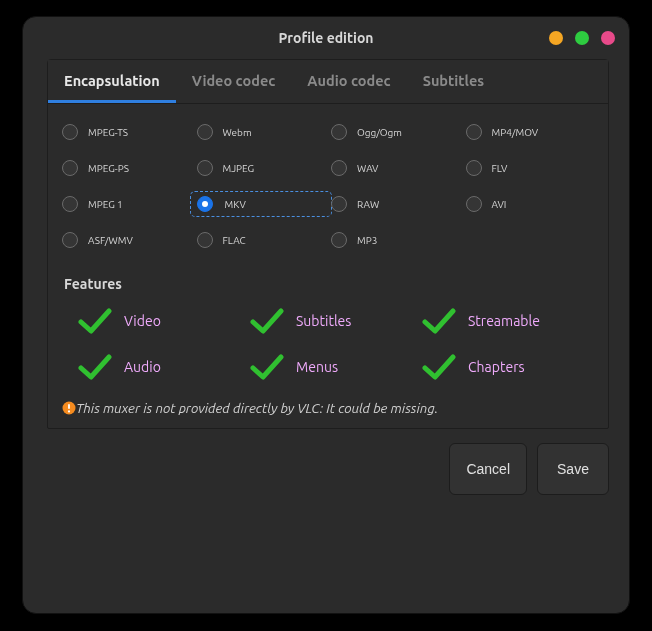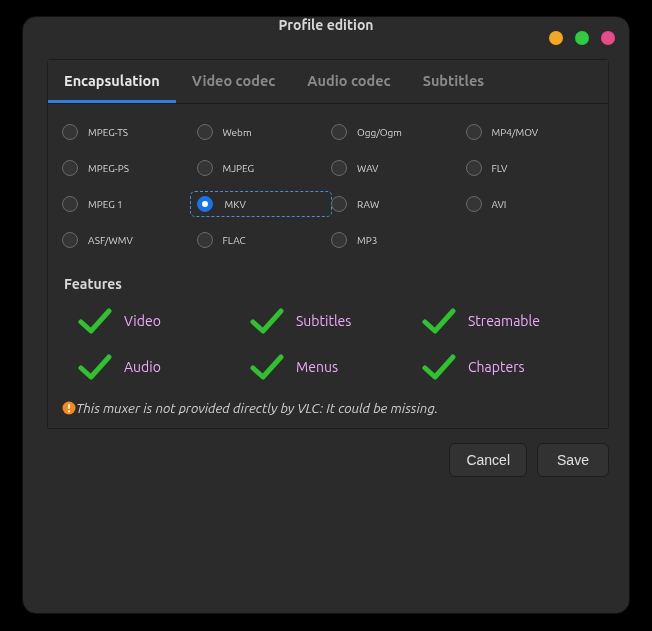--- a/index.html
+++ b/index.html
@@ -20,20 +20,21 @@
     height: 598px;
     background: #2b2b2b;
     border-radius: 14px;
     border: 1px solid #111;
     display: flex;
     flex-direction: column;
   }
   .titlebar {
     height: 42px;
     display: flex;
+    align-items: center;
     justify-content: center;
     position: relative;
   }
   .titlebar .title {
     color: #d8d8d8;
     font-weight: 600;
     font-size: 14px;
   }
   .window-controls {
     position: absolute;
@@ -197,21 +198,21 @@
   }
 
   .buttons {
     display: flex;
     gap: 10px;
     justify-content: flex-end;
     margin-top: 14px;
   }
   .btn {
     min-width: 72px;
-    height: 34px;
+    height: 52px;
     padding: 0 16px;
     background: #323232;
     border: 1px solid #1c1c1c;
     border-radius: 6px;
     color: #e0e0e0;
     font-size: 14px;
     cursor: pointer;
   }
 </style>
 </head>

